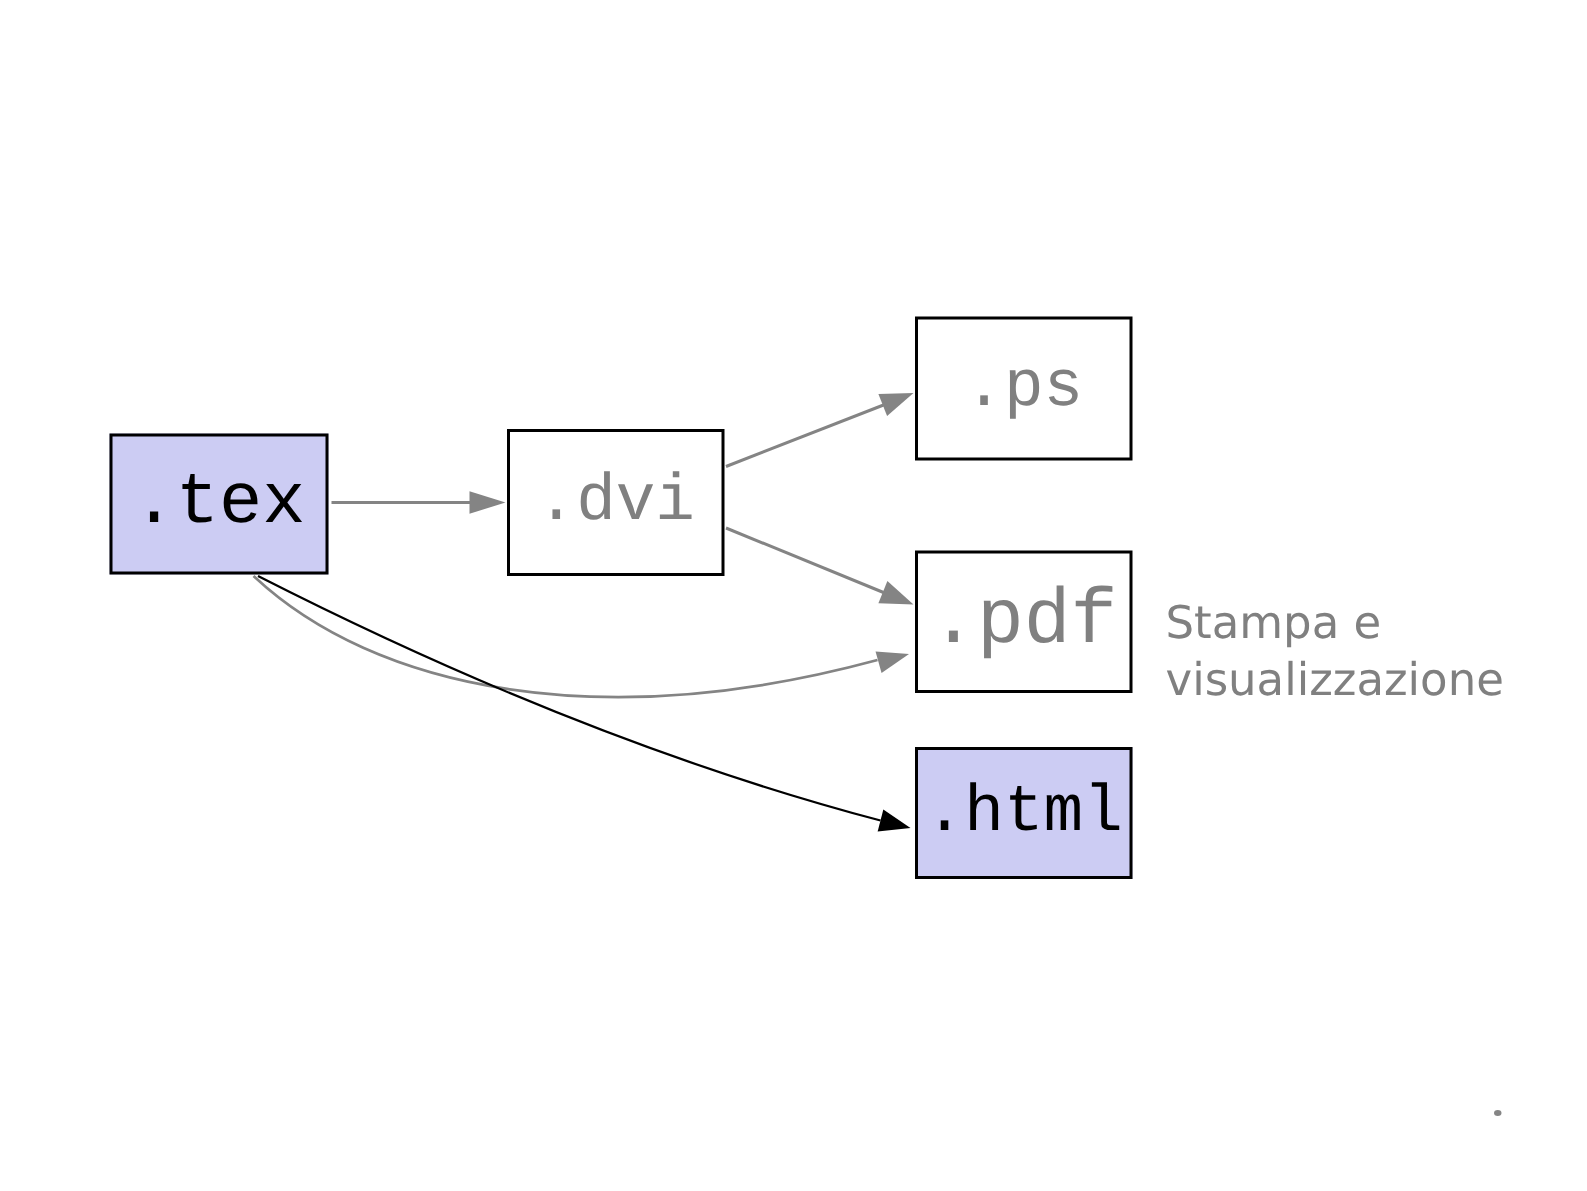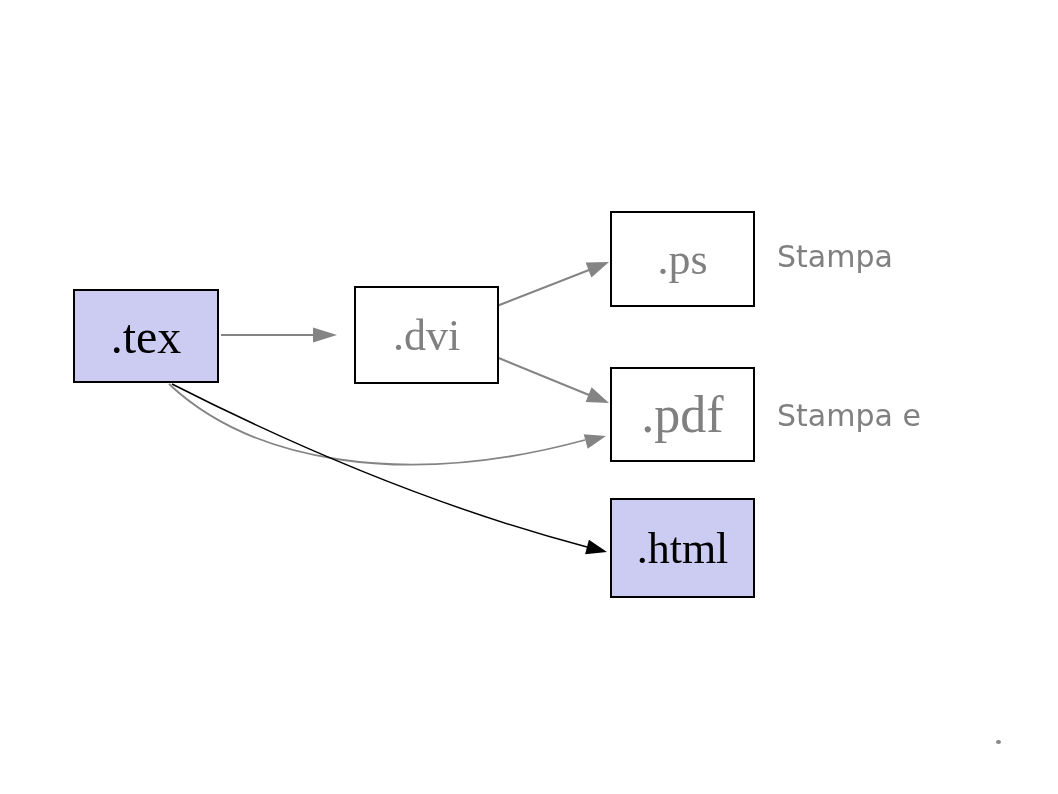--- a/index.html
+++ b/index.html
@@ -27,21 +27,21 @@
     border: 2px solid var(--border, #000000);
     display: flex;
     align-items: center;
     justify-content: center;
     font-family: "Liberation Mono", "DejaVu Sans Mono", monospace;
     white-space: nowrap;
   }
   .node-highlight { background: var(--highlight-fill, #ccccf3); color: #000000; }
   .node-plain     { background: var(--plain-fill, #ffffff);     color: var(--gray-text, #808080); }
 
-  .node-label { display: block; letter-spacing: 0; font-family: Liberation Serif, serif; }
+  .node-label { display: block; letter-spacing: 0; }
 
   .annotation {
     position: absolute;
     color: var(--annotation-text, #808080);
     font-size: 30px;
     line-height: 38px;
     white-space: nowrap;
   }
   .stray-dot {
     position: absolute;
@@ -71,37 +71,37 @@
     <polygon class="head-gray" points="606,436 587.7,448.7 583.7,434.3"></polygon>
 
     <path class="edge-black" d="M 172 384 Q 390 495, 587 547" stroke-width="1.5"></path>
     <polygon class="head-black" points="607,552 585.1,554.3 588.9,539.7"></polygon>
   </svg>
 
   <div class="node node-highlight" style="left:73px; top:289px; width:146px; height:94px; font-size:48px;">
     <span class="node-label">.tex</span>
   </div>
 
-  <div class="node node-plain" style="left:338px; top:286px; width:145px; height:98px; font-size:44px;margin-left:16px;">
+  <div class="node node-plain" style="left:338px; top:286px; width:145px; height:98px; font-size:44px;">
     <span class="node-label">.dvi</span>
   </div>
 
   <div class="node node-plain" style="left:610px; top:211px; width:145px; height:96px; font-size:44px;">
     <span class="node-label">.ps</span>
   </div>
 
   <div class="node node-plain" style="left:610px; top:367px; width:145px; height:95px; font-size:52px;">
     <span class="node-label">.pdf</span>
   </div>
 
-  <div class="node node-highlight" style="left:610px; top:498px; width:145px; height:100px; font-size:44px;">
+  <div class="node node-highlight" style="left:610px; top:498px; width:145px; height:88px; font-size:44px;">
     <span class="node-label">.html</span>
   </div>
 
-  <div class="annotation" style="left:777px; top:238px;">Stampa</div>
 
   <div class="annotation" style="left:777px; top:374px;margin-top:23px;">
     <div>Stampa e</div>
+    <div>visualizzazione</div>
   </div>
 
   <div class="stray-dot"></div>
 
 </div>
 
 </body></html>

